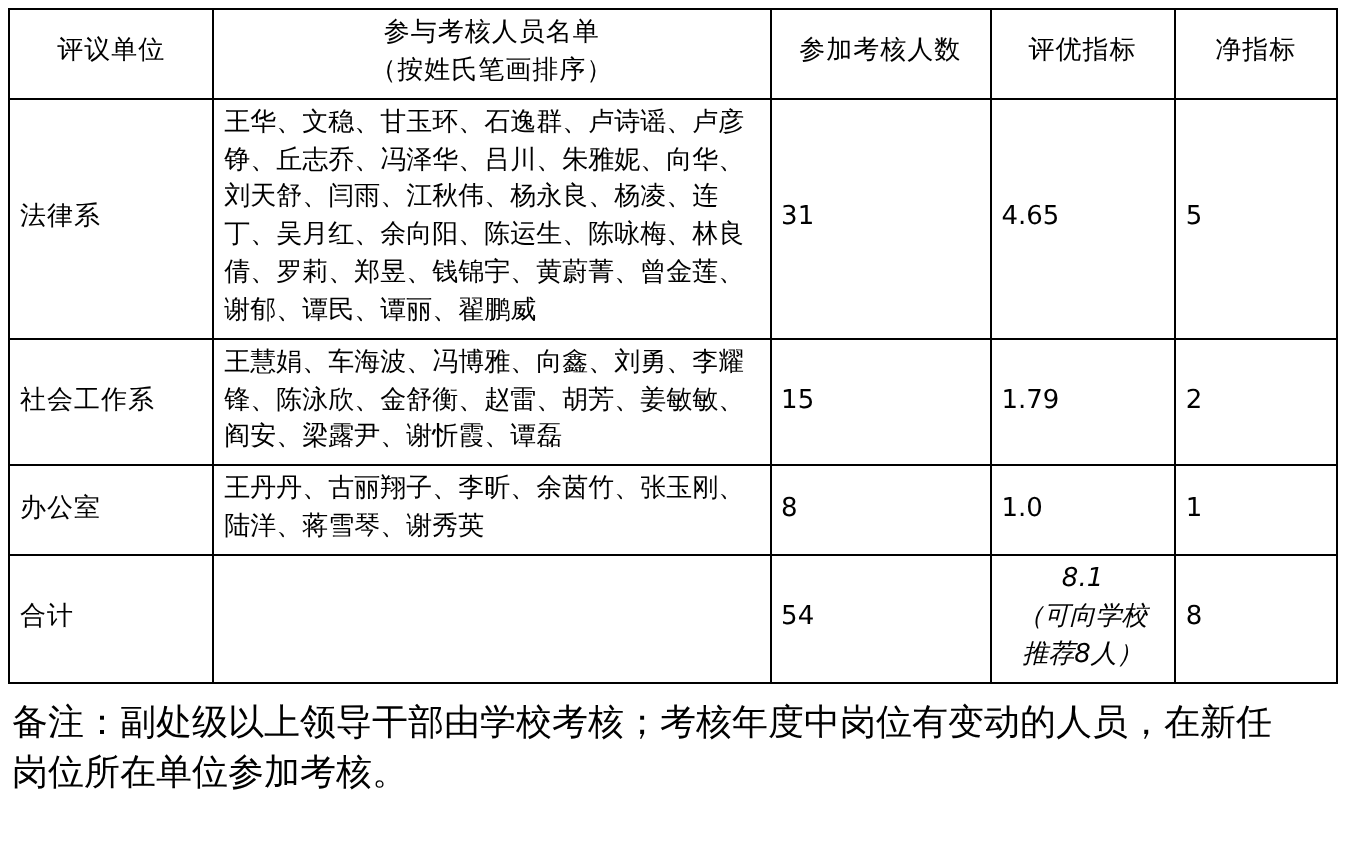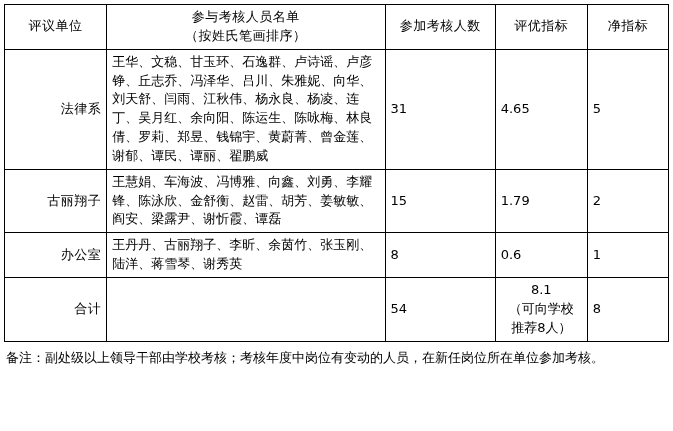--- a/index.html
+++ b/index.html
@@ -47,40 +47,40 @@
   .hdr {
     text-align: center;
     font-size: 13.5px;
     letter-spacing: 0.5px;
   }
   .hdr .line2 {
     display: block;
     text-align: center;
   }
   .cell-unit {
-    text-align: right;
+    text-align: left;
     letter-spacing: 0.5px;
   }
   .cell-names {
     text-align: left;
     letter-spacing: 0px;
     word-break: break-all;
     margin-top: 19px;
   }
   .cell-num {
   }
   .cell-total-eval {
     text-align: center;
     line-height: 1.35;
   }
-  .cell-total-eval span { display: block; }
+  .cell-total-eval span { display: block; font-style: italic; }
   .note {
     margin-top: 7px;
     padding-left: 2px;
-    font-size: 13px;
+    font-size: 18px;
     line-height: 1.4;
     letter-spacing: 0px;
   }
   .empty { }
 </style>
 </head>
 <body>
 
 <div class="sheet">
 
@@ -106,31 +106,31 @@
     </thead>
     <tbody>
       <tr>
         <td class="cell-unit">法律系</td>
         <td class="cell-names">王华、文稳、甘玉环、石逸群、卢诗谣、卢彦铮、丘志乔、冯泽华、吕川、朱雅妮、向华、刘天舒、闫雨、江秋伟、杨永良、杨凌、连丁、吴月红、余向阳、陈运生、陈咏梅、林良倩、罗莉、郑昱、钱锦宇、黄蔚菁、曾金莲、谢郁、谭民、谭丽、翟鹏威</td>
         <td class="cell-num">31</td>
         <td class="cell-num">4.65</td>
         <td class="cell-num">5</td>
       </tr>
       <tr>
-        <td class="cell-unit">古丽翔子</td>
+        <td class="cell-unit">社会工作系</td>
         <td class="cell-names">王慧娟、车海波、冯博雅、向鑫、刘勇、李耀锋、陈泳欣、金舒衡、赵雷、胡芳、姜敏敏、阎安、梁露尹、谢忻霞、谭磊</td>
         <td class="cell-num">15</td>
         <td class="cell-num">1.79</td>
         <td class="cell-num">2</td>
       </tr>
       <tr>
         <td class="cell-unit">办公室</td>
         <td class="cell-names">王丹丹、古丽翔子、李昕、余茵竹、张玉刚、陆洋、蒋雪琴、谢秀英</td>
         <td class="cell-num">8</td>
-        <td class="cell-num">0.6</td>
+        <td class="cell-num">1.0</td>
         <td class="cell-num">1</td>
       </tr>
       <tr>
         <td class="cell-unit">合计</td>
         <td class="cell-names empty"></td>
         <td class="cell-num">54</td>
         <td class="cell-total-eval">
           <span>8.1</span>
           <span>（可向学校</span>
           <span>推荐8人）</span>

